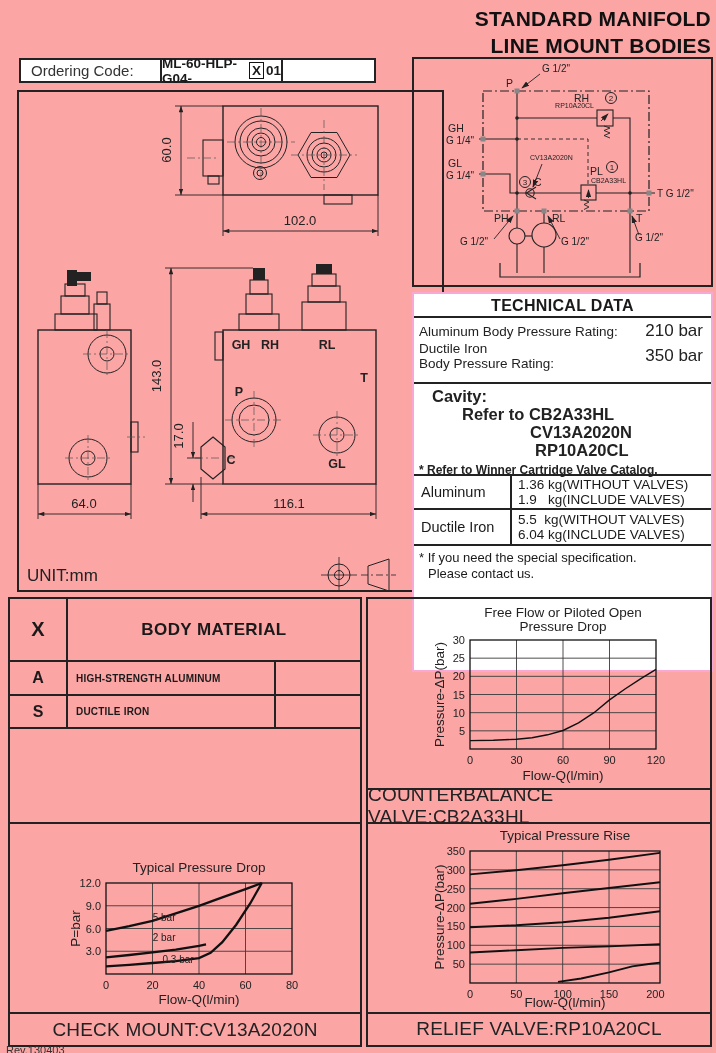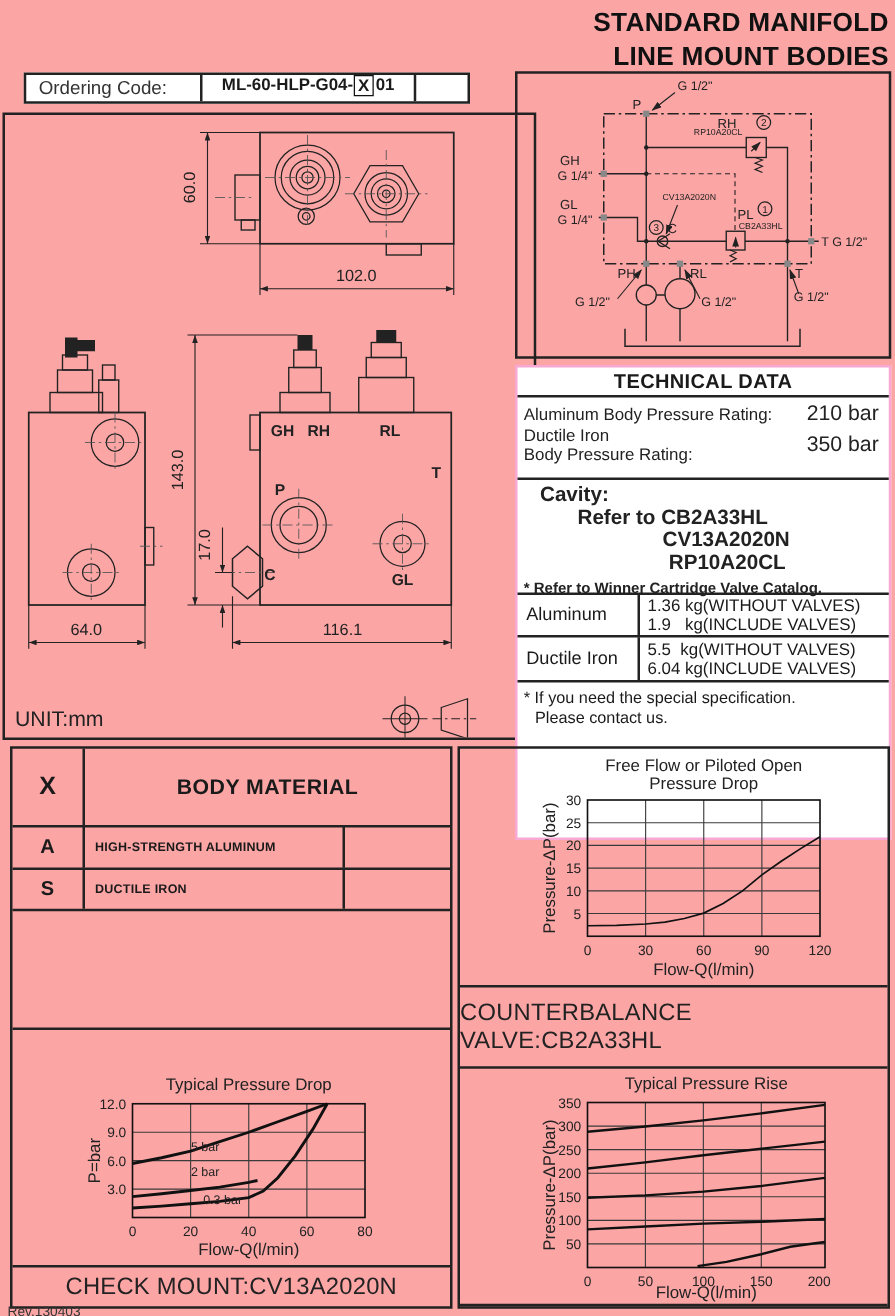--- a/index.html
+++ b/index.html
@@ -6,26 +6,26 @@
   html,body { background:#fff; }
   body { font-family:"Liberation Sans", sans-serif; color:#1a1a1a; }
   .page { position:relative; width:716px; height:1053px; background:#fca5a5; overflow:hidden; }
 
   .title-block { position:absolute; top:5px; right:5px; text-align:right;
     font-weight:bold; font-size:21px; line-height:27px; color:#111; letter-spacing:.2px; }
 
   .ordering-box { position:absolute; left:19px; top:58px; width:357px; height:25px;
     border:2px solid #222; display:flex; align-items:stretch; background:#fff; }
   .oc-label { width:139px; display:flex; align-items:center; padding-left:10px; font-size:15px; color:#333; }
-  .oc-code { width:173px; border-left:2px solid #222; border-right:2px solid #222;
-    display:flex; align-items:flex-start; justify-content:center; font-weight:bold; font-size:13.5px; }
+  .oc-code { width:123px; border-left:2px solid #222; border-right:2px solid #222;
+    display:flex; align-items:center; justify-content:center; font-weight:bold; font-size:13.5px; }
   .boxed-x { border:1.5px solid #111; padding:0 2px; margin:0 2px 0 1px; font-weight:bold; }
   .oc-empty { flex:1; }
 
-  .drawing-panel { position:absolute; left:2px; top:90px; width:427px; height:502px; border:2px solid #222; }
+  .drawing-panel { position:absolute; left:17px; top:90px; width:427px; height:502px; border:2px solid #222; }
   .unit-note { position:absolute; left:8px; bottom:4px; font-size:17px; color:#222; }
 
   .schematic-panel { position:absolute; left:412px; top:57px; width:301px; height:230px; border:2px solid #222; }
 
   .tech-panel { position:absolute; left:412px; top:292px; width:301px; height:380px; border:2px solid #f9a8d4; background:#fff; }
   .td-header { height:24px; border-bottom:2px solid #222; text-align:center;
     font-weight:bold; font-size:16px; line-height:23px; letter-spacing:.3px; }
   .td-ratings { height:66px; border-bottom:2px solid #222; padding:3px 8px 0 5px; }
   .td-row { display:flex; justify-content:space-between; align-items:center;gap:20px; }
   .td-row .lbl { font-size:13.5px; line-height:15px; color:#222; }
@@ -473,16 +473,17 @@
           <path d="M102.0,50.4 L148.3,46.2 L194.7,41.3 L241.0,35.7 L292.0,28.9" class="curve" stroke-width="1.9"></path>
           <path d="M102.0,79.8 L148.3,74.9 L194.7,69.2 L241.0,64.0 L292.0,58.3" class="curve" stroke-width="1.9"></path>
           <path d="M102.0,103.2 L148.3,101.3 L194.7,98.3 L241.0,93.8 L292.0,87.3" class="curve" stroke-width="1.9"></path>
           <path d="M102.0,128.5 L148.3,126.2 L194.7,123.9 L241.0,122.4 L292.0,120.2" class="curve" stroke-width="1.9"></path>
           <path d="M190.0,157.9 L213.2,154.5 L241.0,148.4 L264.2,142.4 L282.7,139.8 L292.0,138.6" class="curve" stroke-width="1.9"></path>
           <text x="197" y="16" class="chart-title" text-anchor="middle">Typical Pressure Rise</text>
           <text x="197" y="183" class="axis-label" text-anchor="middle">Flow-Q(l/min)</text>
           <text x="76" y="93" class="axis-label" text-anchor="middle" transform="rotate(-90 76 93)">Pressure-ΔP(bar)</text>
         </svg>
     </div>
+    <div class="caption">RELIEF VALVE:RP10A20CL</div>
   </div>
 
   <div class="rev-note">Rev.130403</div>
 </div>
 
 </body></html>

